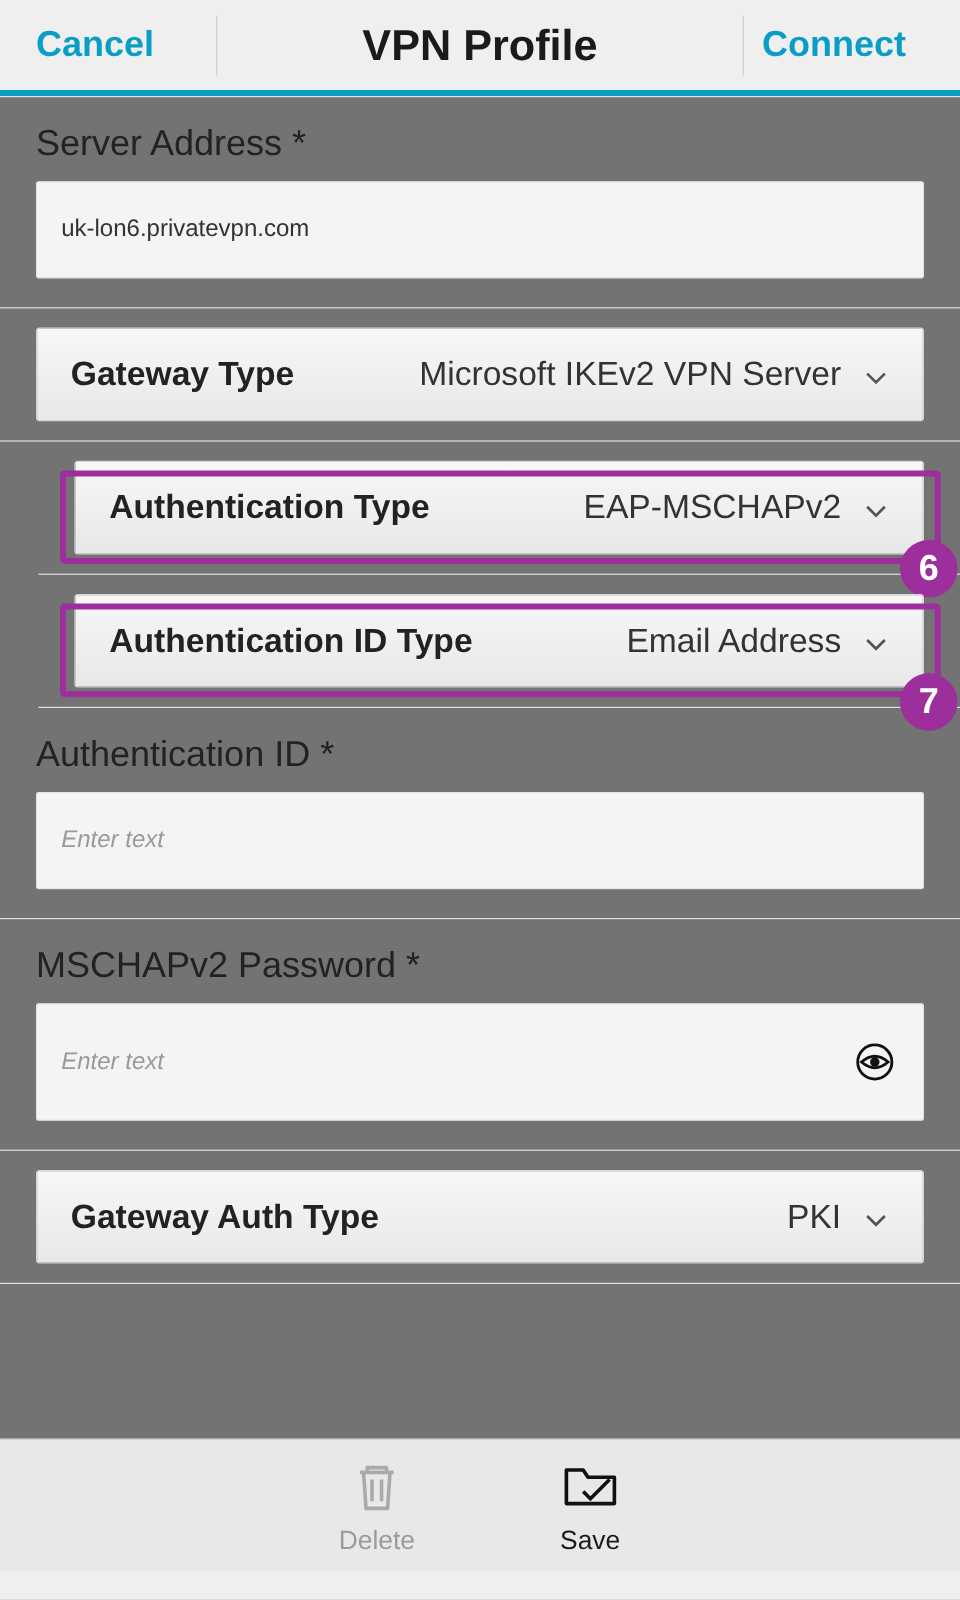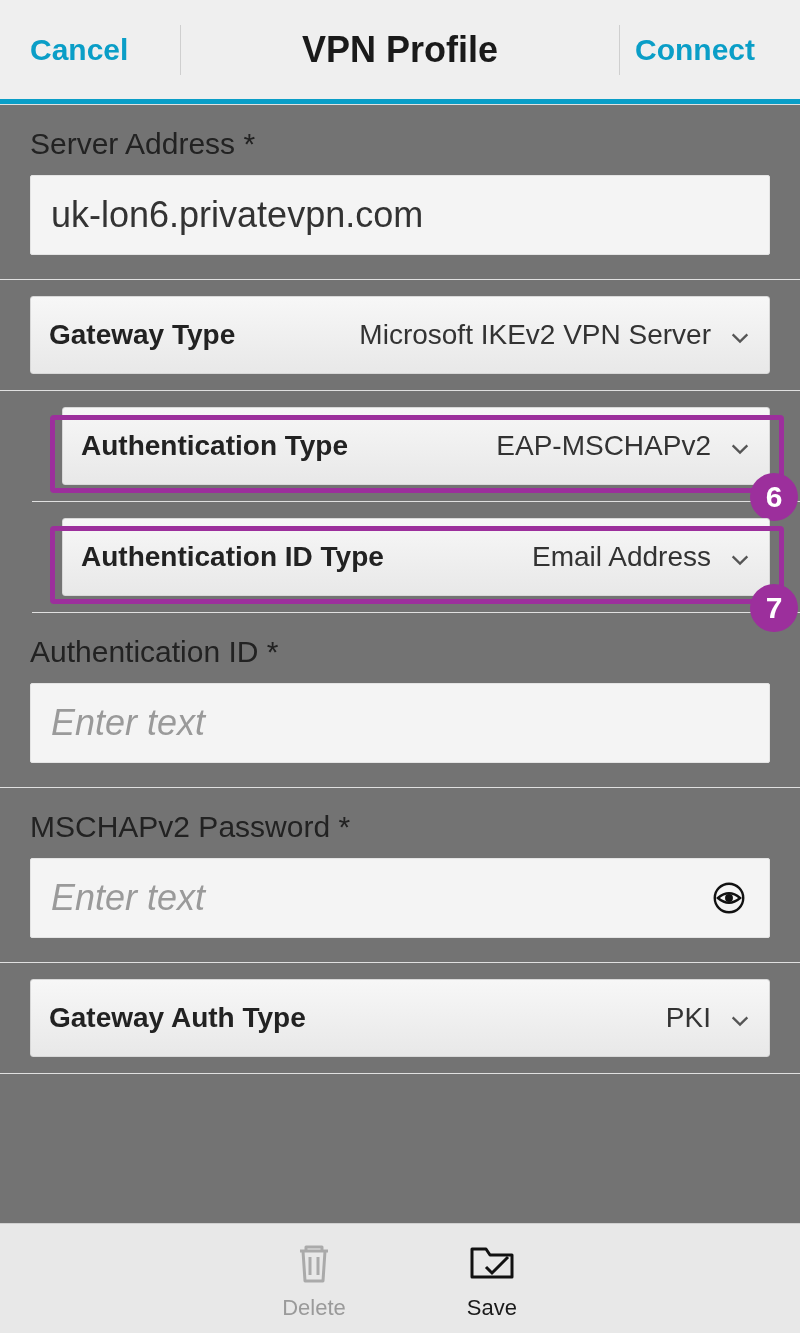--- a/index.html
+++ b/index.html
@@ -1,20 +1,20 @@
 <!DOCTYPE html>
 <html><head>
 <meta charset="utf-8">
 <style>
   * { box-sizing: border-box; margin: 0; padding: 0; }
   html, body { width: 800px; height: 1333px; font-family: "Helvetica Neue", Arial, sans-serif; background: #efefef; color: #1a1a1a; }
 
   
   .header {
-    height: 104px;
+    height: 80px;
     display: flex;
     align-items: center;
     background: #efefef;
     border-bottom: 5px solid #0a9ec7;
     position: relative;
   }
   .header .left, .header .right {
     flex: 0 0 180px;
     text-align: center;
     font-size: 30px;
@@ -49,35 +49,35 @@
     color: #222;
     padding: 22px 30px 14px 30px;
     font-weight: 400;
   }
 
   .text-input {
     margin: 0 30px 24px 30px;
     background: #f4f4f4;
     border: 1px solid #e4e4e4;
     border-radius: 2px;
-    padding: 18px 20px;
-    font-size: 36px;
+    padding: 28px 20px;
+    font-size: 20px;
     color: #333;
     display: flex;
     align-items: center;
     justify-content: space-between;
   }
   .text-input .placeholder { color: #9a9a9a; font-style: italic; }
 
   .dropdown {
     margin: 20px 30px;
     background: linear-gradient(#f7f7f7, #e8e8e8);
     border: 1px solid #d8d8d8;
     border-radius: 3px;
-    padding: 22px 18px;
+    padding: 22px 28px;
     display: flex;
     align-items: center;
     justify-content: space-between;
     font-size: 28px;
   }
   .dropdown .dd-label { font-weight: 700; color: #222; }
   .dropdown .dd-value { color: #333; display: flex; align-items: center; gap: 18px; font-weight: 400;}
   .dropdown.tight { margin-top: 16px; margin-bottom: 16px; }
   .chev { width: 22px; height: 22px; display:inline-block; }
   .chev svg { width:100%; height:100%; }

